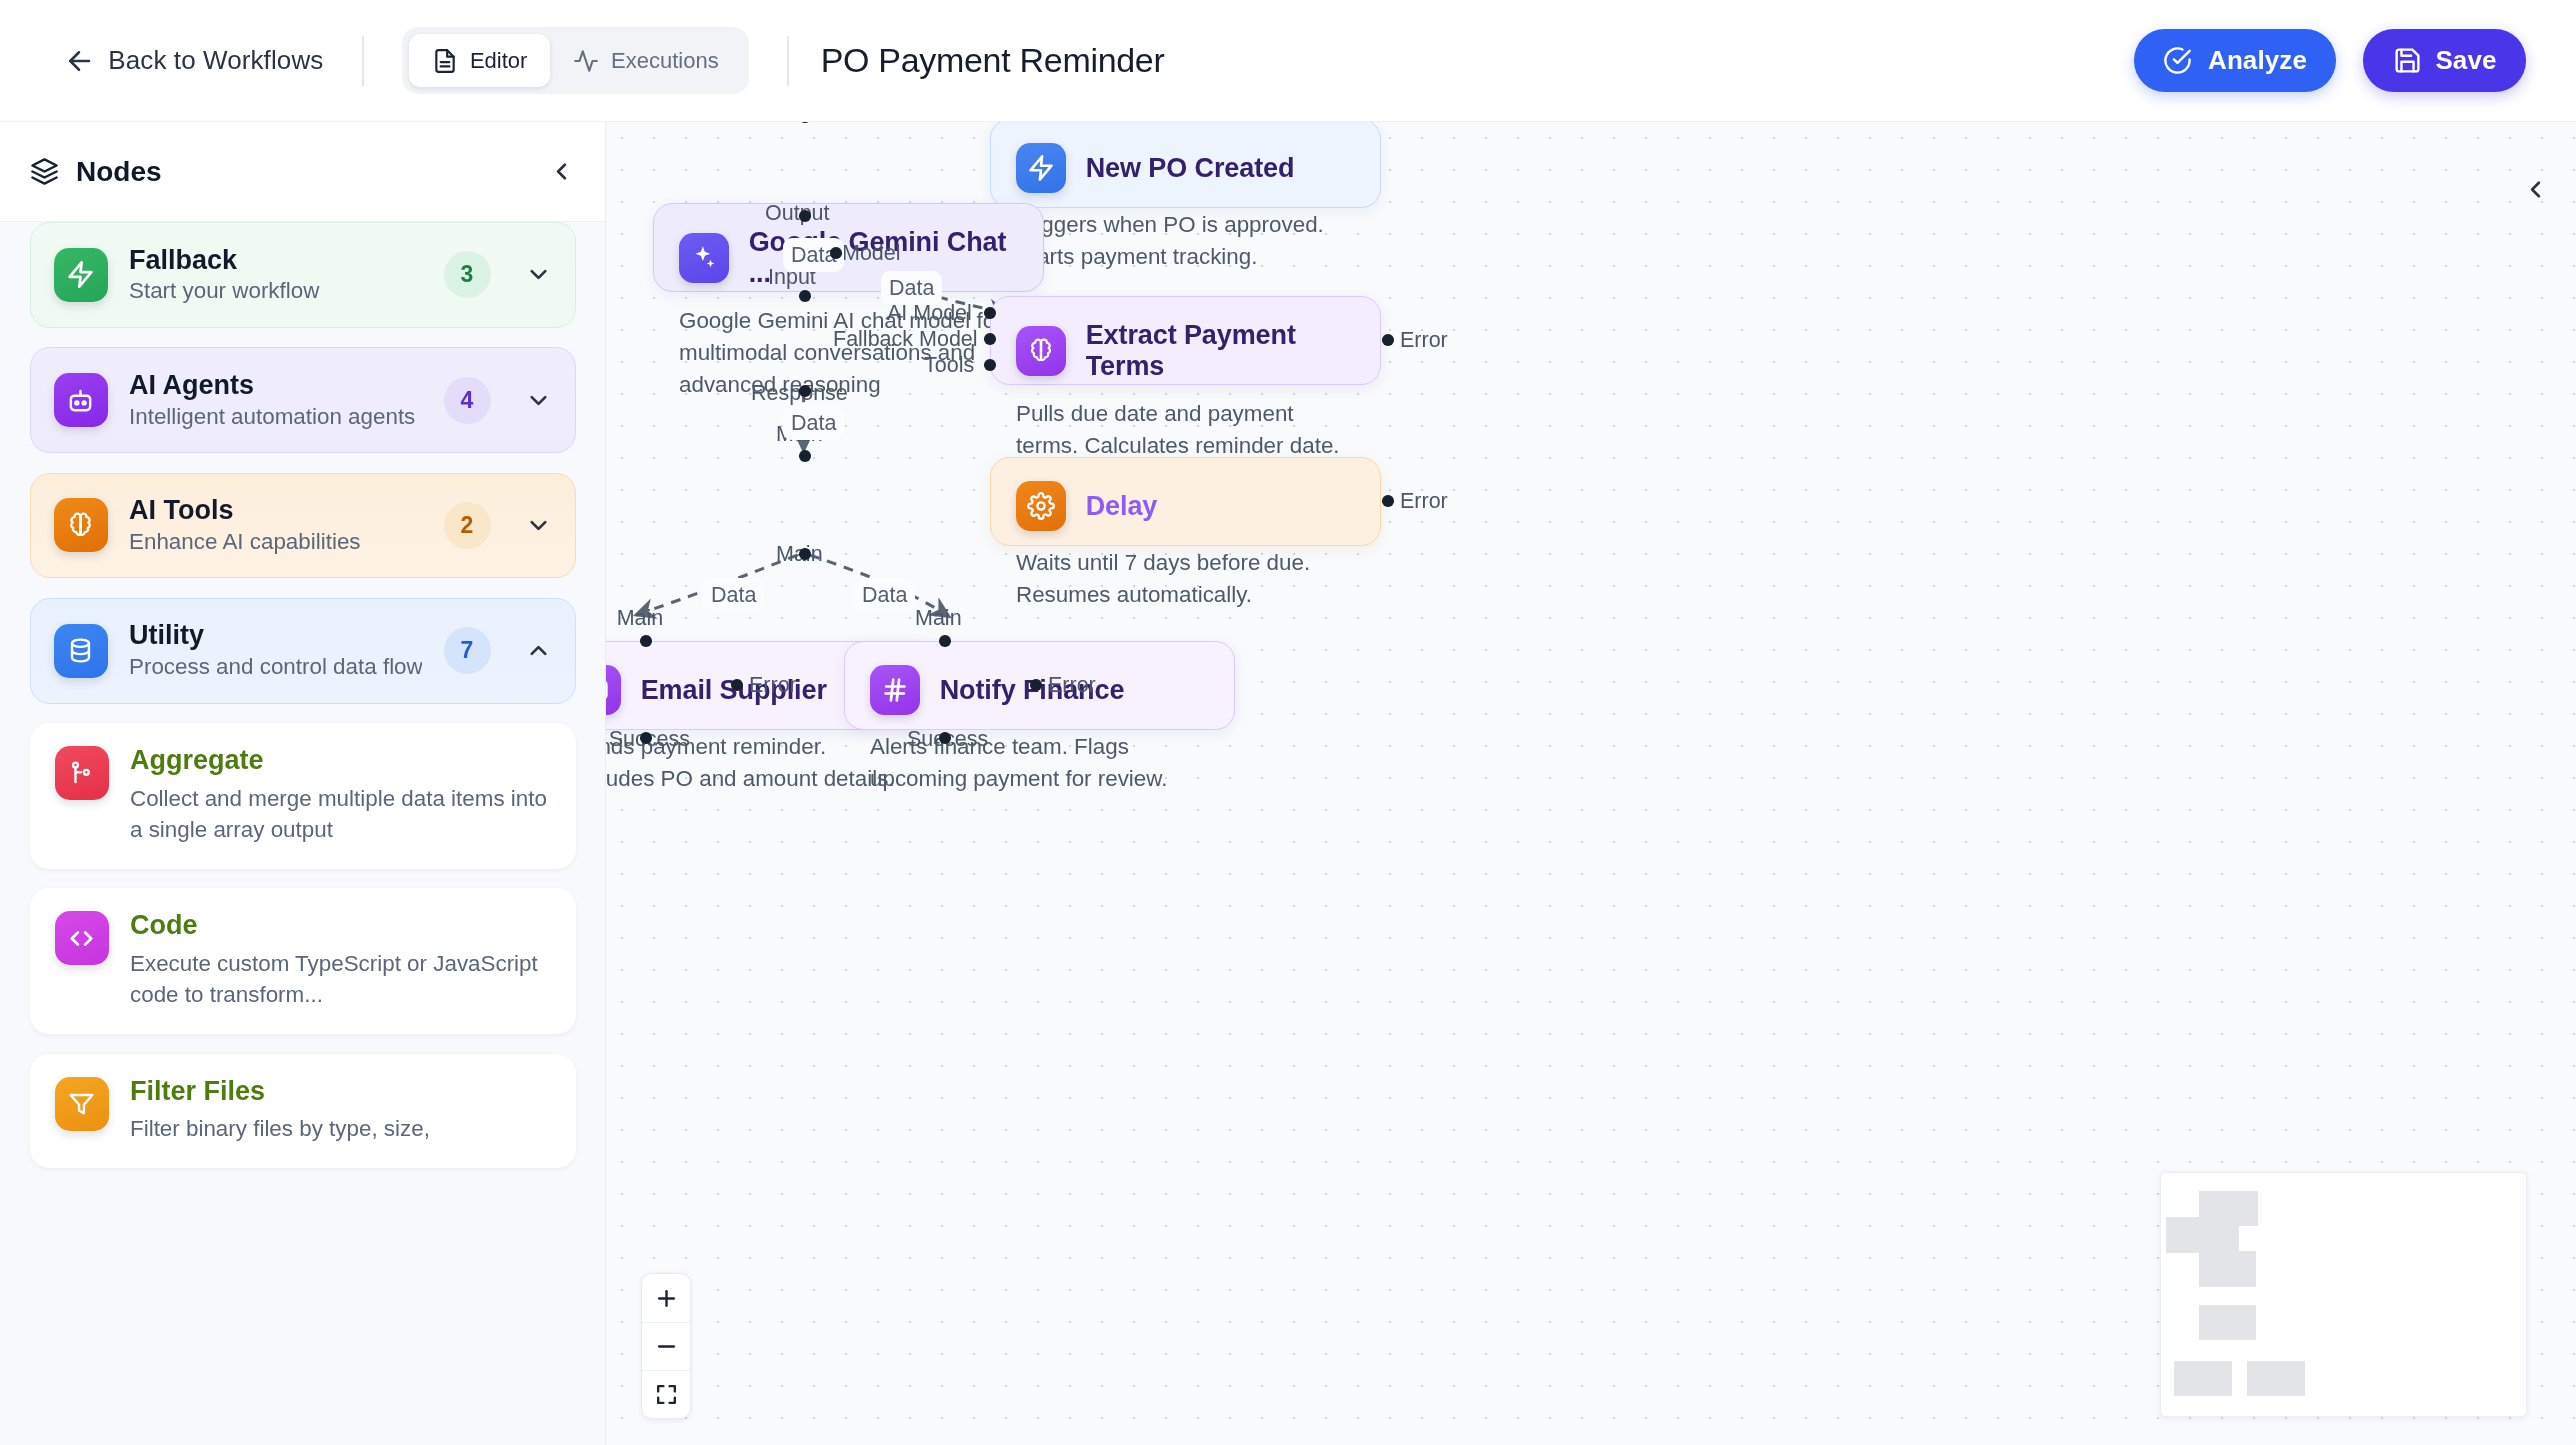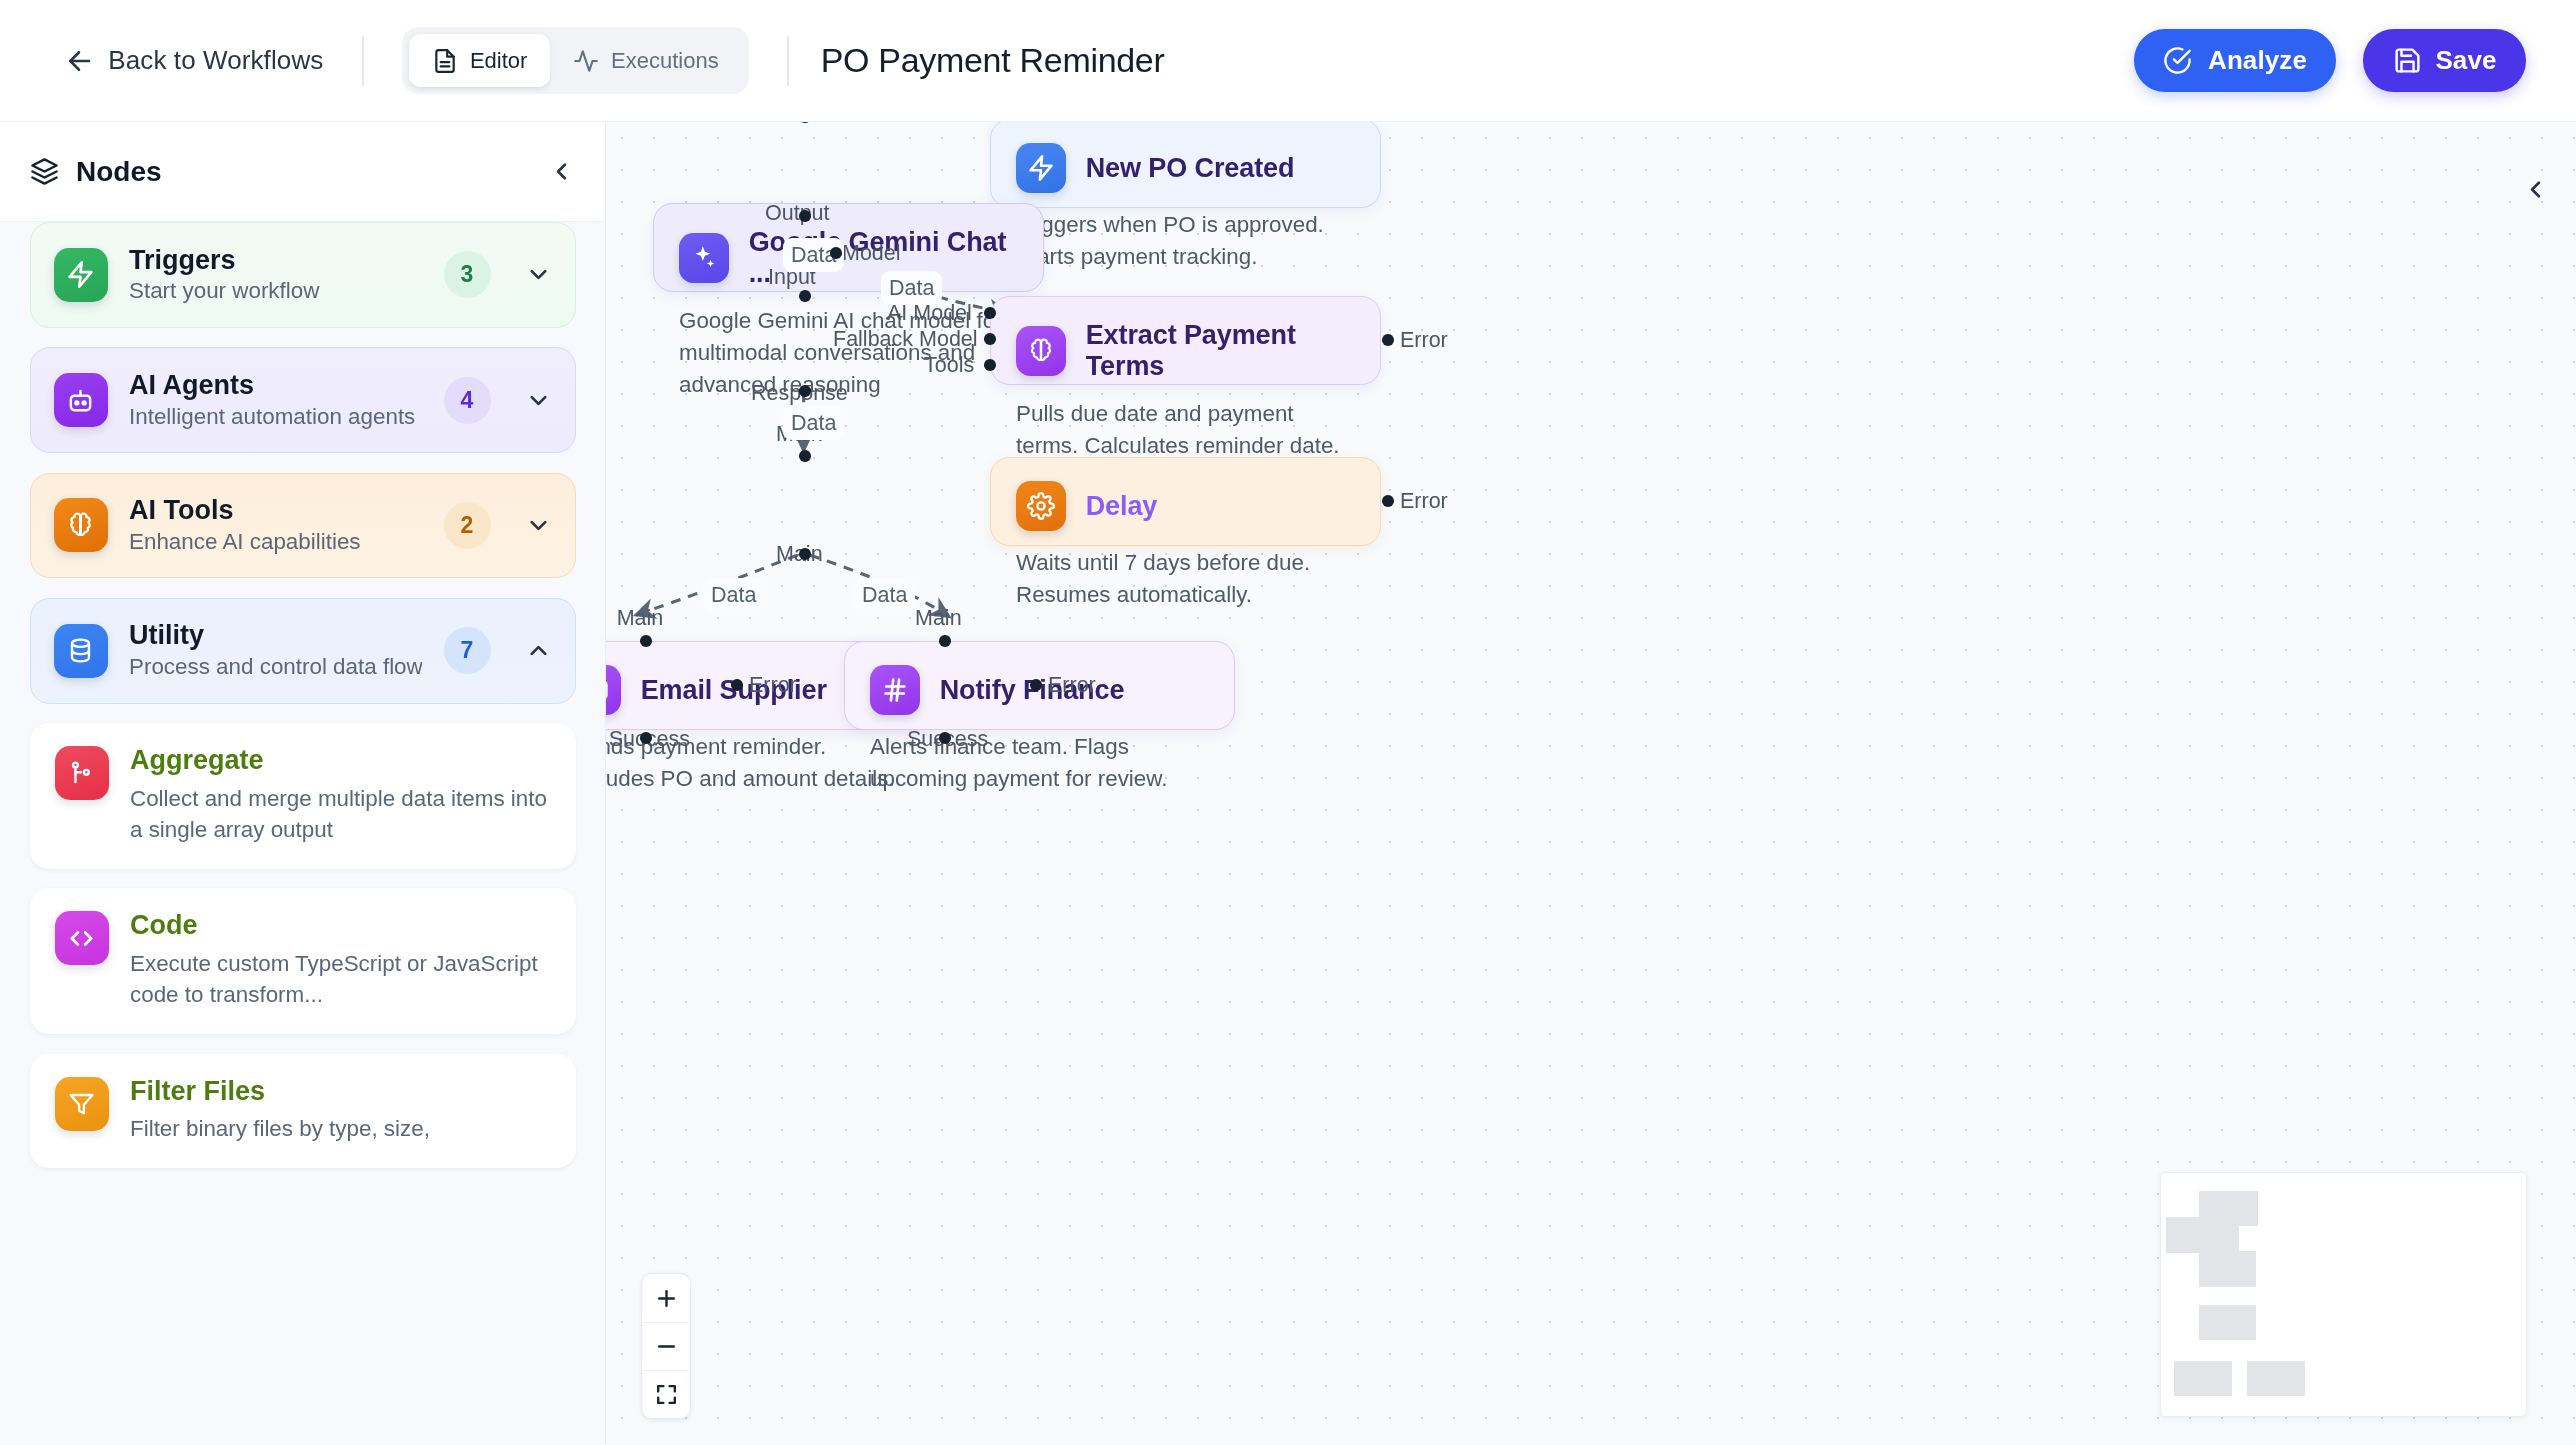--- a/index.html
+++ b/index.html
@@ -277,21 +277,21 @@
 
   <div id="sb-list">
 
     <div class="cat triggers">
       <span class="ico">
         <svg viewBox="0 0 24 24" fill="none" stroke="currentColor" stroke-width="2.2" stroke-linecap="round" stroke-linejoin="round">
             <polygon points="13 2 3 14 12 14 11 22 21 10 12 10 13 2"></polygon>
           </svg>
       </span>
       <span class="txt">
-        <span class="nm" style="display:block">Triggers</span>
+        <span class="nm" style="display:block">Fallback</span>
         <span class="ds" style="display:block">Start your workflow</span>
       </span>
       <span class="cnt">3</span>
       <span class="chev">
         <svg viewBox="0 0 24 24" fill="none" stroke="currentColor" stroke-width="2.4" stroke-linecap="round" stroke-linejoin="round" style="display:block">
             <polyline points="6 9 12 15 18 9"></polyline>
           </svg>
       </span>
     </div>
 

